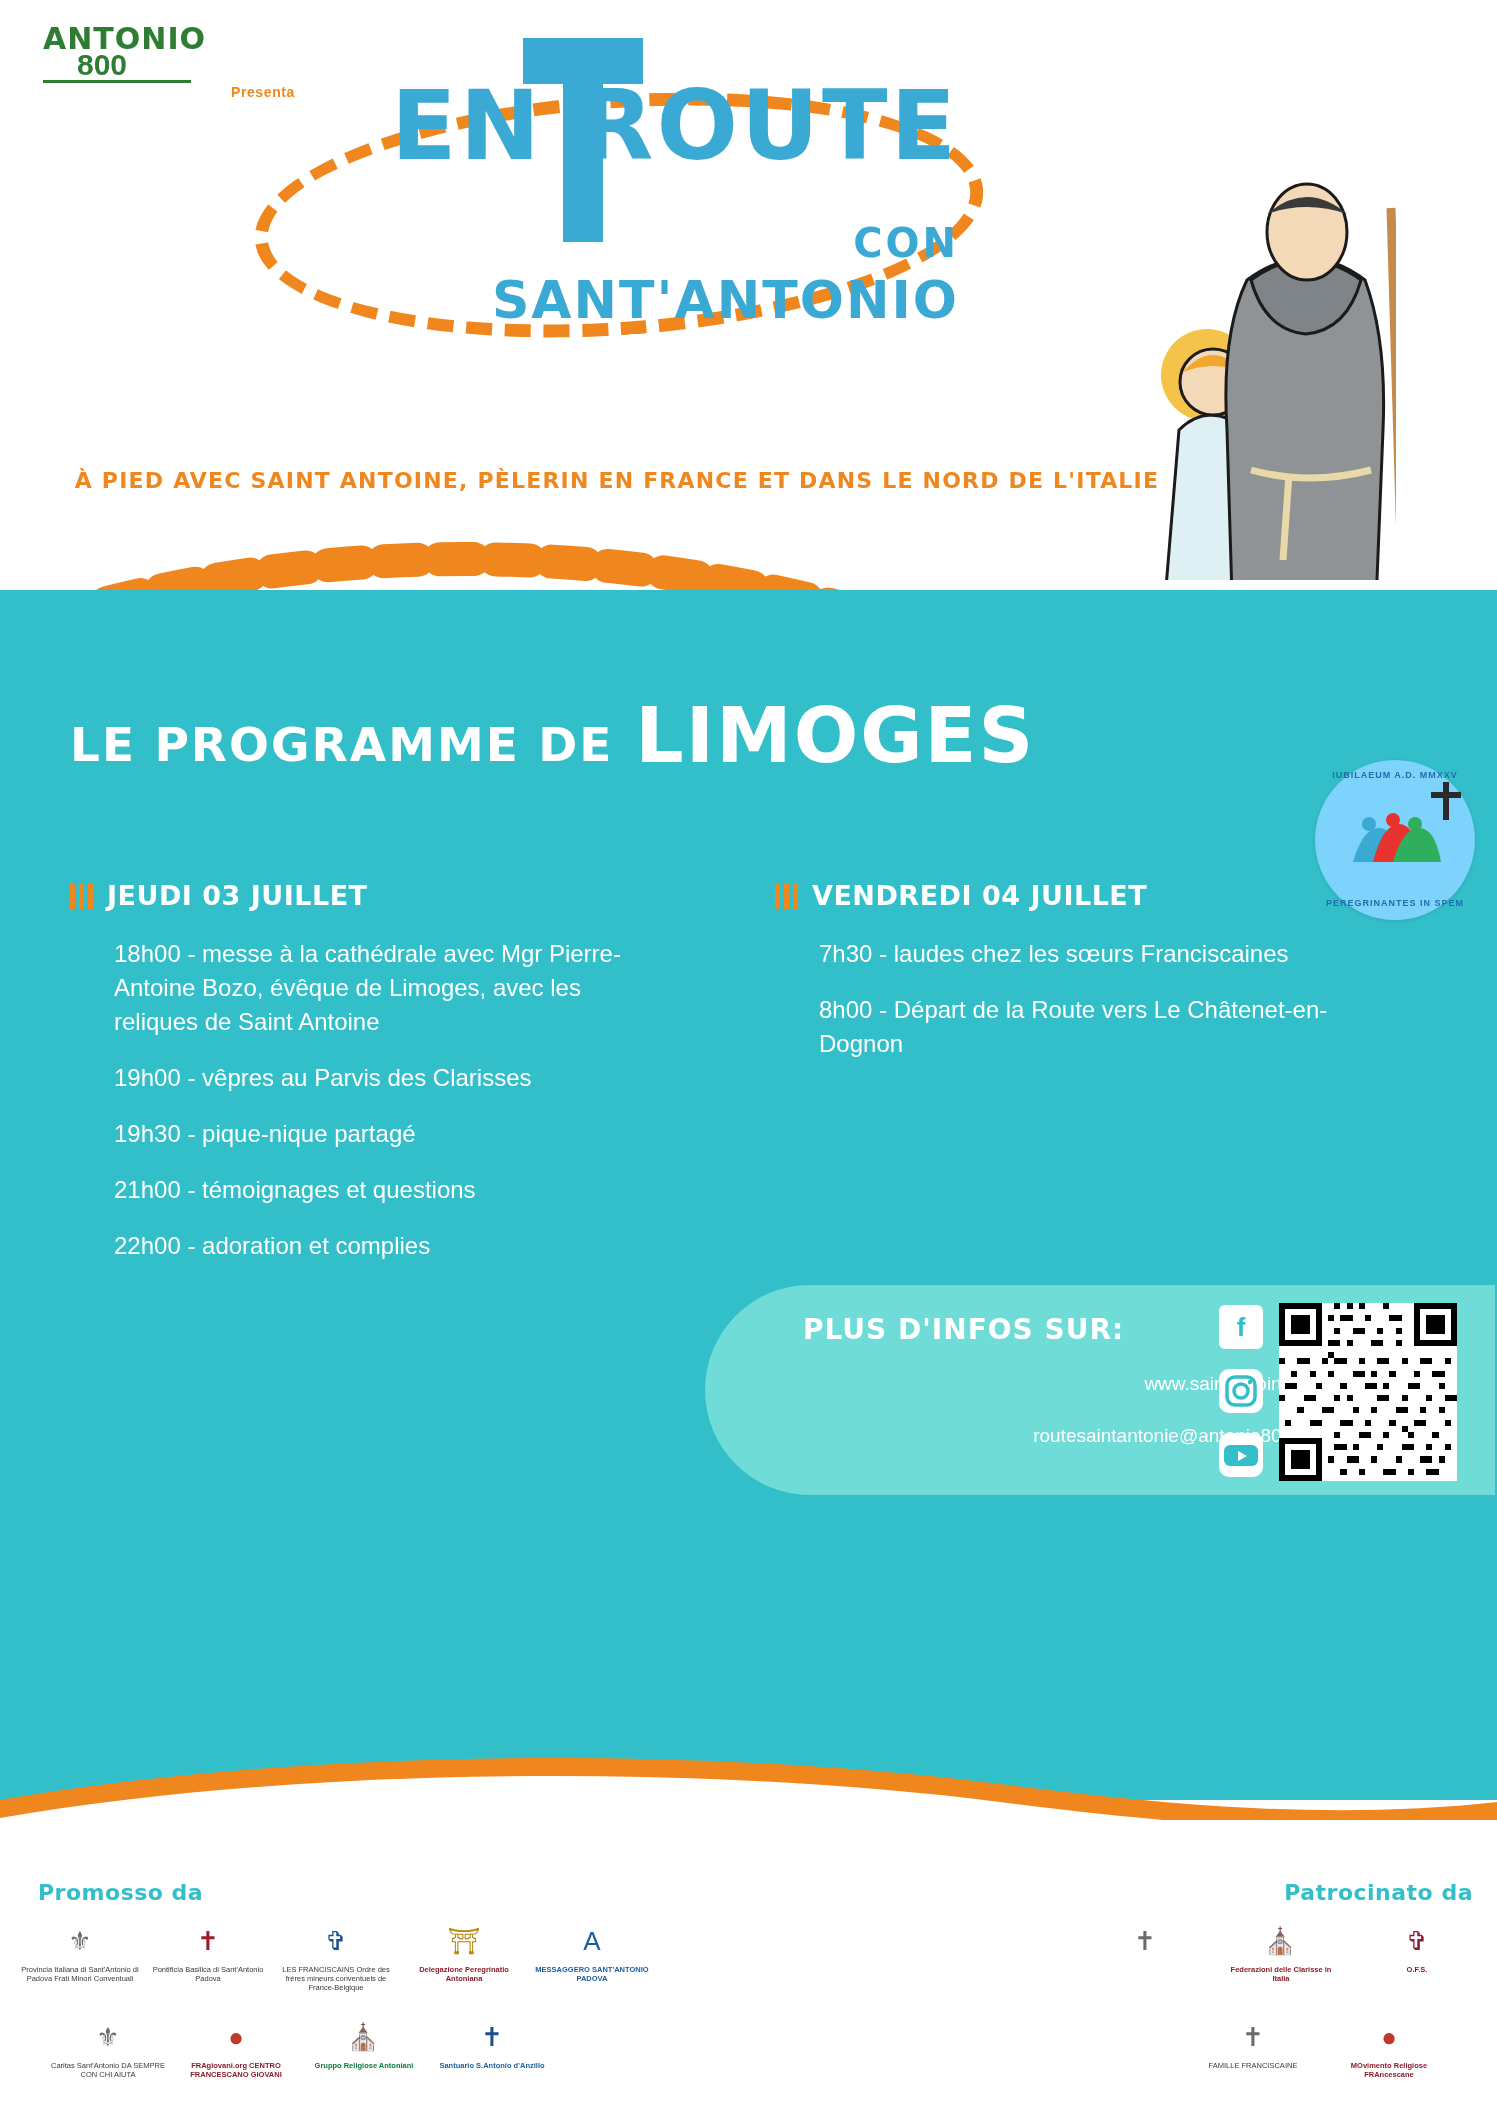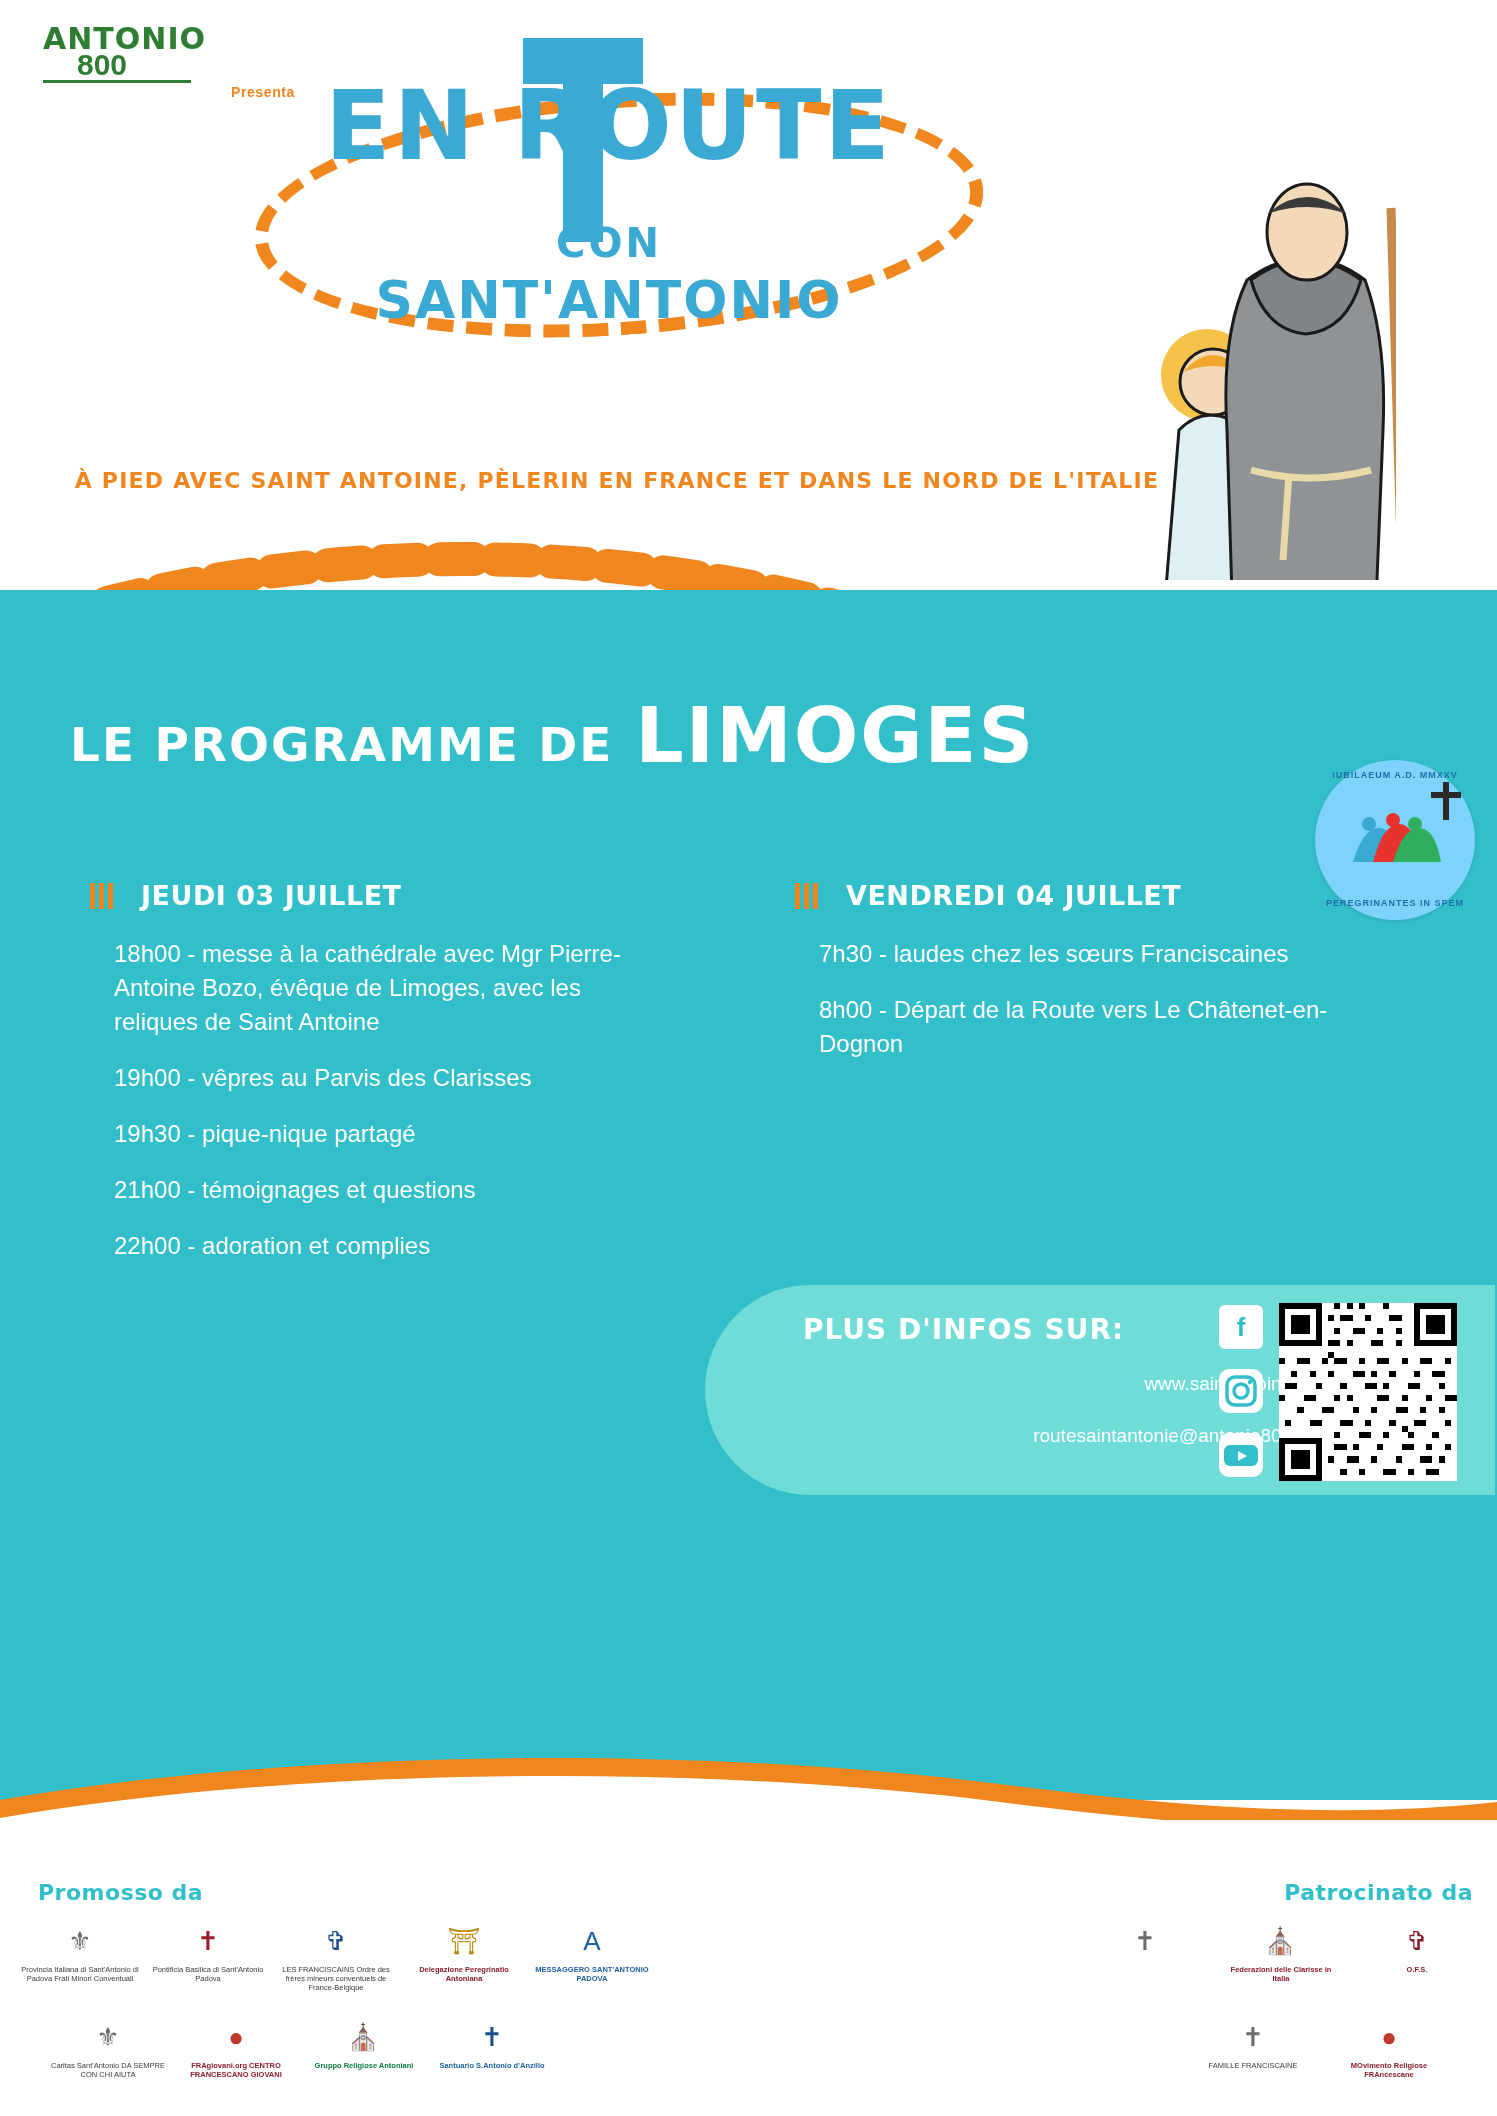--- a/index.html
+++ b/index.html
@@ -49,21 +49,21 @@
     font-weight: bold;
     color: #f0871e;
     letter-spacing: 0.6px;
   }
 
   
   .title-block {
     position: absolute;
     left: 250px; top: 78px;
     width: 700px;
-    text-align: center;
+    text-align: right;
   }
   .title-main {
     font-family: "DejaVu Sans", sans-serif;
     font-weight: bold;
     font-size: 96px;
     color: #3aa9d4;
     letter-spacing: 3px;
     line-height: 1.0;
     white-space: nowrap;
   }
@@ -180,23 +180,22 @@
   }
   .jub-figs { position:absolute; left:34px; top:52px; width:92px; height:56px; }
 
   
   .days { position: absolute; left: 70px; top: 290px; width: 1360px; }
   .day-col { position: absolute; top: 0; }
   .day-col.left { left: 0; width: 600px; }
   .day-col.right { left: 705px; width: 600px; }
 
   .day-title {
-    display: flex; align-items: center; gap: 28px;
+    display: flex; align-items: center; gap: 14px;
     margin-bottom: 26px;
-    margin-left: 20px;
   }
   .bars { display: flex; gap: 4px; }
   .bars i { display: block; width: 5px; height: 26px; background: #f0871e; }
   .day-title span {
     font-family: "DejaVu Sans", sans-serif;
     font-weight: bold;
     font-size: 27px;
     color: #ffffff;
     letter-spacing: 0.5px;
   }

